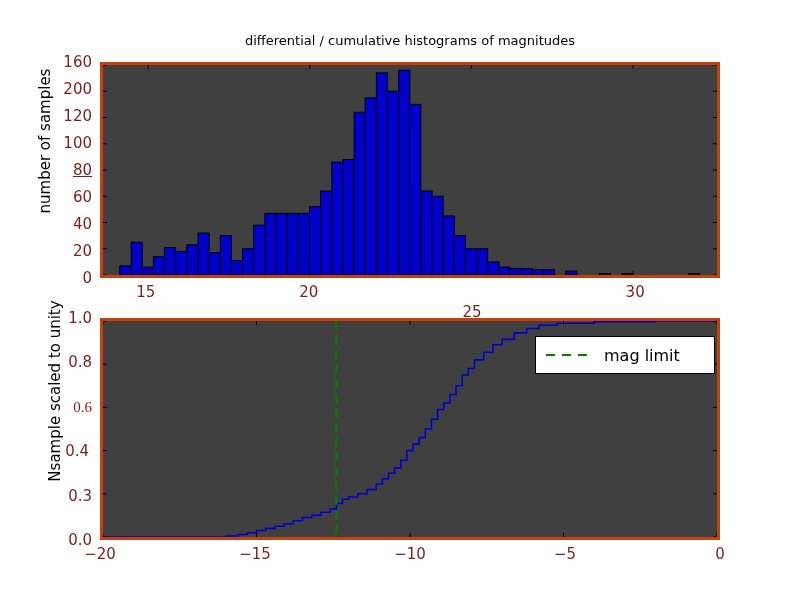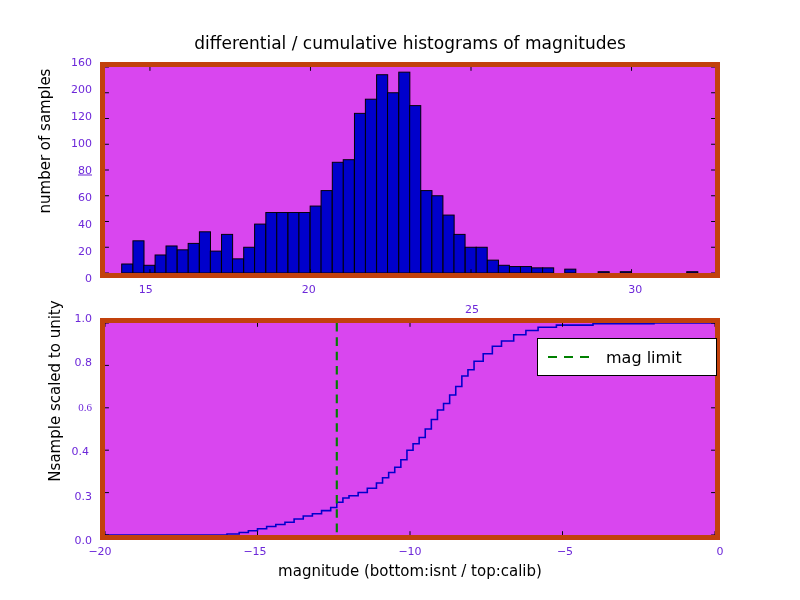--- a/index.html
+++ b/index.html
@@ -15,22 +15,22 @@
   }
   #figure {
     position: relative;
     width: 800px;
     height: 600px;
     background: #ffffff;
   }
   .axes {
     position: absolute;
     box-sizing: border-box;
-    border: 5px solid #c2410c;
-    background: #d946ef;
+    border: 3px solid #c2410c;
+    background: #404040;
     overflow: visible;
   }
   #axes-top {
     left: 100px;
     top: 62px;
     width: 620px;
     height: 216px;
   }
   #axes-bottom {
     left: 100px;
@@ -45,21 +45,21 @@
     width: 100%;
     height: 100%;
     display: block;
   }
   .fig-title {
     position: absolute;
     left: 100px;
     top: 33px;
     width: 620px;
     text-align: center;
-    font-size: 17px;
+    font-size: 13px;
     color: #000000;
     white-space: nowrap;
   }
   .ylabel {
     position: absolute;
     font-size: 15px;
     color: #000000;
     transform-origin: center center;
     white-space: nowrap;
   }
@@ -82,22 +82,22 @@
     left: 100px;
     top: 562px;
     width: 620px;
     text-align: center;
     font-size: 15px;
     color: #000000;
     white-space: nowrap;
   }
   .tick-label {
     position: absolute;
-    font-size: 11px;
-    color: #6d28d9;
+    font-size: 15px;
+    color: #7f1d1d;
     white-space: nowrap;
     text-align: center;
   }
   .xtick-label {
     transform: translateX(-50%);
   }
   .ytick-label {
     transform: translateY(-50%);
     text-align: right;
   }
@@ -270,14 +270,13 @@
       <div class="tick-label xtick-label" style="left: 565px; top: 545px;">−5</div>
       <div class="tick-label xtick-label" style="left: 720px; top: 545px;">0</div>
       <div class="tick-label ytick-label" style="left: 40px; width: 52px; top: 540px;">0.0</div>
       <div class="tick-label ytick-label" style="left: 40px; width: 52px; top: 495.6px;">0.3</div>
       <div class="tick-label ytick-label" style="left: 37px; width: 52px; top: 451.2px;">0.4</div>
       <div class="tick-label ytick-label" style="left: 40px; width: 52px; top: 406.8px; font-family: Liberation Serif, serif;">0.6</div>
       <div class="tick-label ytick-label" style="left: 40px; width: 52px; top: 362.4px;">0.8</div>
       <div class="tick-label ytick-label" style="left: 40px; width: 52px; top: 318px;">1.0</div>
     </div>
 
-  <div class="xlabel">magnitude (bottom:isnt / top:calib)</div>
 </div>
 
 </body></html>

